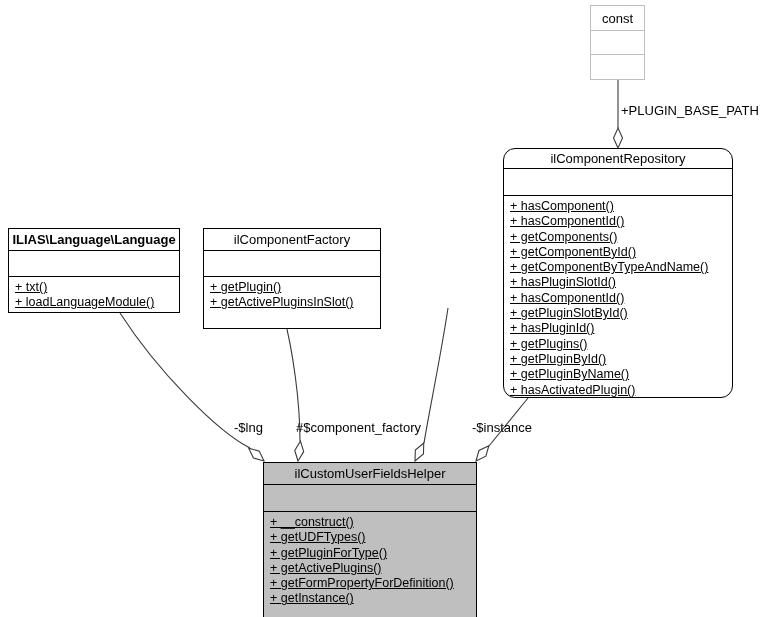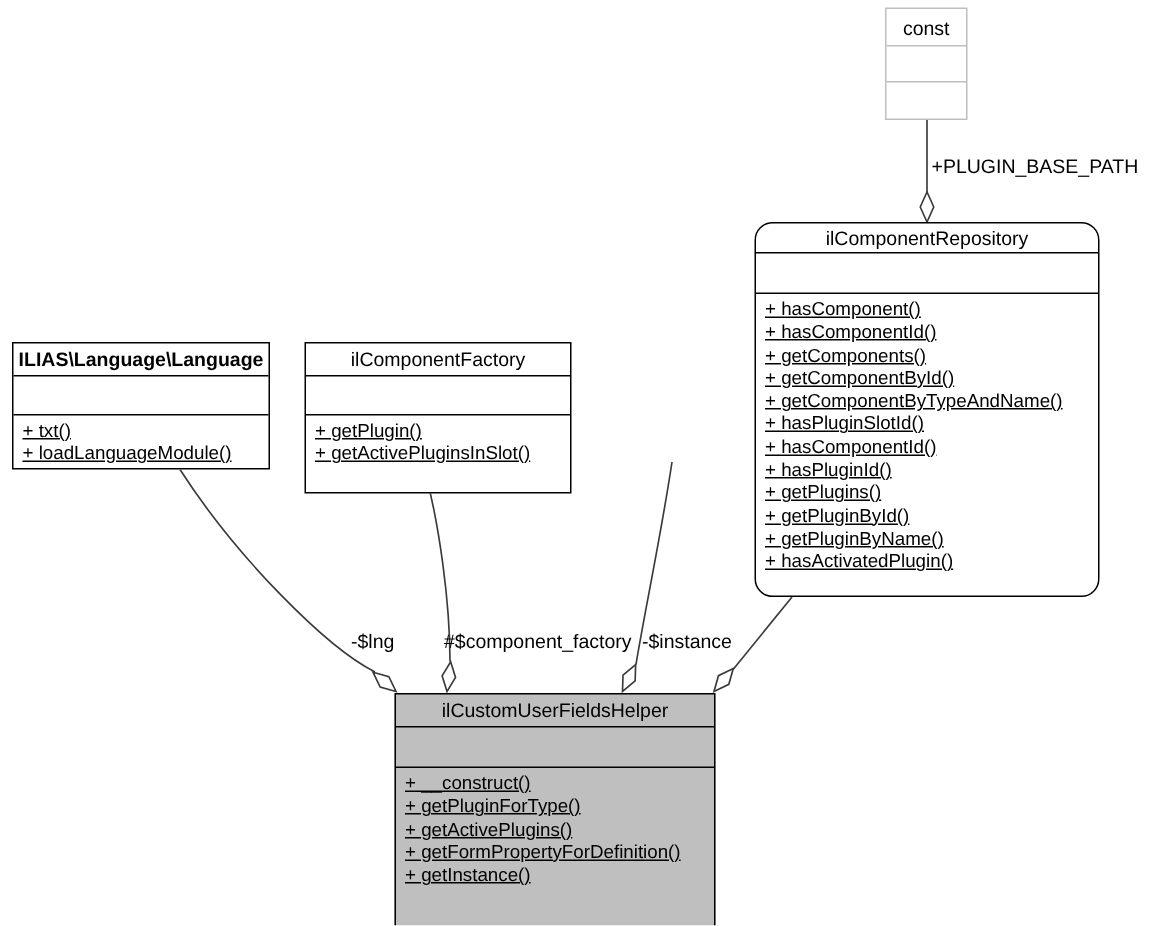--- a/index.html
+++ b/index.html
@@ -105,20 +105,21 @@
     <div class="title" style="height:19px;">ilComponentRepository</div>
     <div class="attrs" style="height:26px;"></div>
     <div class="methods" style="height:201px;">
       <div class="m">+ hasComponent()</div>
       <div class="m">+ hasComponentId()</div>
       <div class="m">+ getComponents()</div>
       <div class="m">+ getComponentById()</div>
       <div class="m">+ getComponentByTypeAndName()</div>
       <div class="m">+ hasPluginSlotId()</div>
       <div class="m">+ hasComponentId()</div>
+      <div class="m">+ getPluginSlotById()</div>
       <div class="m">+ hasPluginId()</div>
       <div class="m">+ getPlugins()</div>
       <div class="m">+ getPluginById()</div>
       <div class="m">+ getPluginByName()</div>
       <div class="m">+ hasActivatedPlugin()</div>
     </div>
   </div>
 
   <div class="box" style="left:8px; top:228px; width:172px; height:85px;">
     <div class="title" style="height:21px;font-weight:bold;">ILIAS\Language\Language</div>
@@ -137,25 +138,26 @@
       <div class="m">+ getActivePluginsInSlot()</div>
     </div>
   </div>
 
 
   <div class="box helper" style="left:263px; top:462px; width:214px; height:184px;">
     <div class="title" style="height:21px;">ilCustomUserFieldsHelper</div>
     <div class="attrs" style="height:26px;"></div>
     <div class="methods" style="height:97px;">
       <div class="m">+ __construct()</div>
+      <div class="m">+ getUDFTypes()</div>
       <div class="m">+ getPluginForType()</div>
       <div class="m">+ getActivePlugins()</div>
       <div class="m">+ getFormPropertyForDefinition()</div>
       <div class="m">+ getInstance()</div>
     </div>
   </div>
 
   <div class="edge-label" style="left:621px; top:104px;">+PLUGIN_BASE_PATH</div>
   <div class="edge-label" style="left:234px; top:421px;">-$lng</div>
   <div class="edge-label" style="left:296px; top:421px;">#$component_factory</div>
-  <div class="edge-label" style="left:428px; top:421px;">-$instance</div>
+  <div class="edge-label" style="left:428px; top:421px;padding-left:44px;">-$instance</div>
 
 </div>
 
 </body></html>

